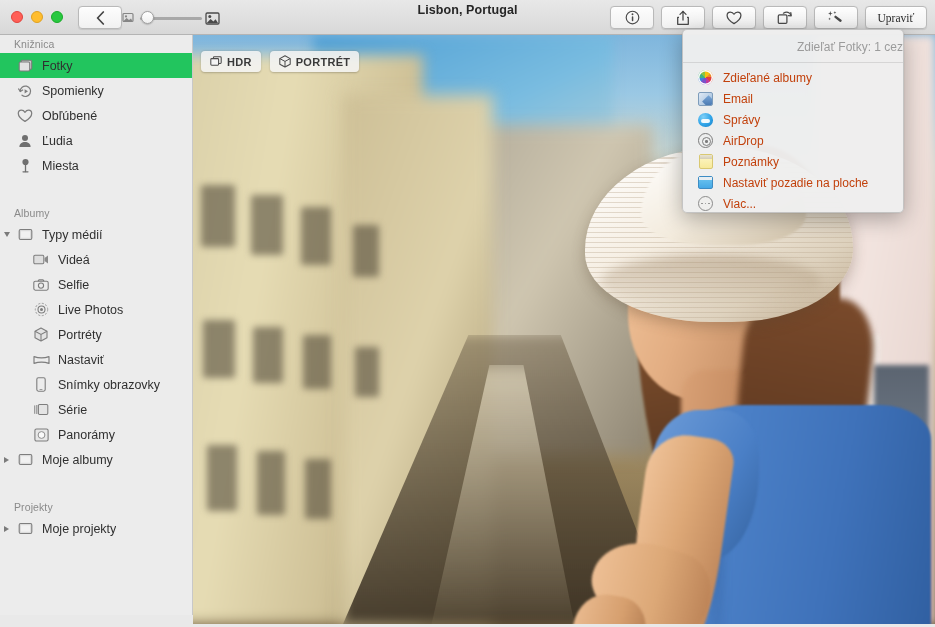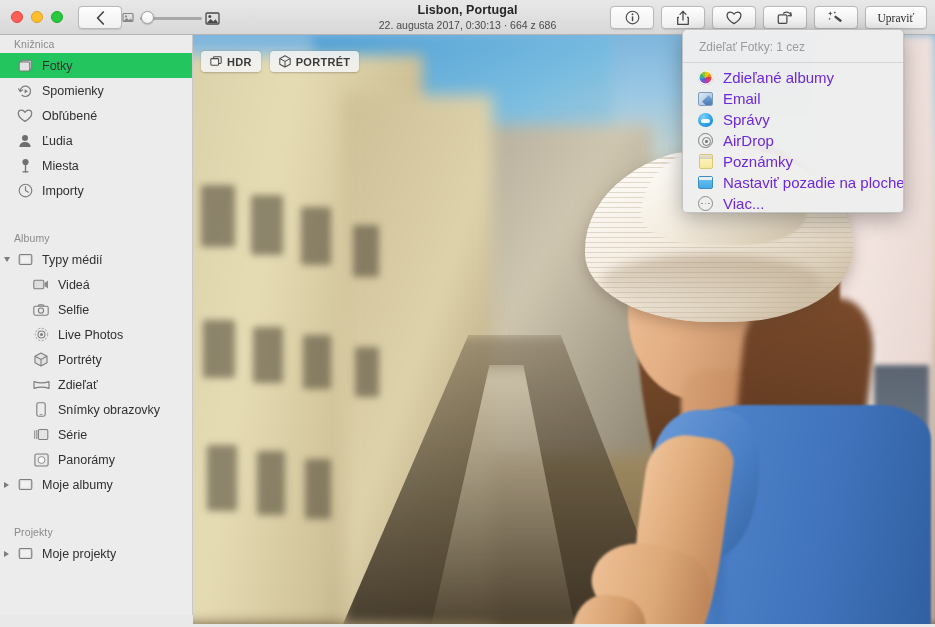--- a/index.html
+++ b/index.html
@@ -339,32 +339,33 @@
     border: .5px solid rgba(0,0,0,.18);
     border-radius: 5px;
     box-shadow: 0 6px 22px rgba(0,0,0,.30), 0 0 0 .5px rgba(0,0,0,.06);
     z-index: 60;
     padding-top: 4px;
     overflow: hidden;
   }
   .menu-title {
     font-size: 12px; color: #9b9b9b;
     padding: 6px 0 8px 16px;
+    text-align: right;
   }
   .menu-sep { height: 1px; background: rgba(0,0,0,.10); margin: 0 0 4px 0; }
   .menu-item {
     display: flex; align-items: center;
     height: 21px; padding-left: 14px; cursor: default;
   }
   .mi-icon {
     width: 17px; height: 17px; flex: 0 0 17px;
     display: flex; align-items: center; justify-content: center;
     margin-right: 9px;
   }
-  .mi-label { font-size: 15px; color: #6d28d9; white-space: nowrap; }
+  .mi-label { font-size: 12px; color: #c2410c; white-space: nowrap; }
 
   
   .ico-photos {
     width: 15px; height: 15px; border-radius: 50%;
     background:
       conic-gradient(#f4c20d 0deg 45deg, #ef8b2c 45deg 90deg, #e0403d 90deg 135deg,
                      #c0399f 135deg 180deg, #7b51c9 180deg 225deg, #3b82e0 225deg 270deg,
                      #3fb27f 270deg 315deg, #8bc53f 315deg 360deg);
     box-shadow: 0 0 0 1.5px #fafafa inset;
   }
@@ -455,21 +456,20 @@
       <div class="zs-knob"></div>
       <svg class="zs-icon-lg" width="15" height="13" viewBox="0 0 15 13">
         <rect x="1" y="1" width="13" height="11" rx="1.2" fill="none" stroke="#4a4a4a" stroke-width="1.3"></rect>
         <circle cx="4.8" cy="4.6" r="1.5" fill="#4a4a4a"></circle>
         <path d="M1.8 11 L5.6 7 L8.4 9.4 L10.6 7.2 L13 11 Z" fill="#4a4a4a"></path>
       </svg>
     </div>
 
     <div class="title-block">
       <div class="title-main">Lisbon, Portugal</div>
-      <div class="title-sub">22. augusta 2017, 0:30:13  ·  664 z 686</div>
     </div>
 
     <div class="tb-right">
 
       <div class="tb-btn">
         <svg width="15" height="15" viewBox="0 0 15 15">
           <circle cx="7.5" cy="7.5" r="6.3" fill="none" stroke="#4a4a4a" stroke-width="1.15"></circle>
           <circle cx="7.5" cy="4.3" r=".95" fill="#4a4a4a"></circle>
           <rect x="6.8" y="6.2" width="1.5" height="5.1" rx=".7" fill="#4a4a4a"></rect>
         </svg>
@@ -562,29 +562,20 @@
       <span class="si-icon">
         <svg width="11" height="15" viewBox="0 0 11 15">
           <circle cx="5.5" cy="4" r="3.1" fill="#6f6f6f"></circle>
           <path d="M5.5 7 L5.5 13.6" stroke="#6f6f6f" stroke-width="1.3" stroke-linecap="round"></path>
           <path d="M3 13.8 L8 13.8" stroke="#6f6f6f" stroke-width="1.2" stroke-linecap="round"></path>
         </svg>
       </span>
       <span class="si-label">Miesta</span>
     </div>
 
-    <div class="side-item">
-      <span class="si-icon">
-        <svg width="15" height="15" viewBox="0 0 15 15">
-          <circle cx="7.5" cy="7.5" r="6.3" fill="none" stroke="#7d7d7d" stroke-width="1.15"></circle>
-          <path d="M7.5 3.6 L7.5 7.5 L10.3 9.3" fill="none" stroke="#7d7d7d" stroke-width="1.15" stroke-linecap="round" stroke-linejoin="round"></path>
-        </svg>
-      </span>
-      <span class="si-label">Importy</span>
-    </div>
 
     <div class="side-header spaced">Albumy</div>
 
     <div class="side-item">
       <span class="disclose">
           <i class="tri open"></i>
         </span>
       <span class="si-icon">
         <svg width="15" height="13" viewBox="0 0 15 13">
           <rect x="1.2" y="1.5" width="12.6" height="10" rx="1.4" fill="#dcdcdc" stroke="#7d7d7d" stroke-width="1.1"></rect>
@@ -635,21 +626,21 @@
       </span>
       <span class="si-label">Portréty</span>
     </div>
 
     <div class="side-item indent1">
       <span class="si-icon">
         <svg width="17" height="10" viewBox="0 0 17 10">
           <path d="M1 1.6 C5.5 3.2 11.5 3.2 16 1.6 L16 8.4 C11.5 6.8 5.5 6.8 1 8.4 Z" fill="none" stroke="#7d7d7d" stroke-width="1.15" stroke-linejoin="round"></path>
         </svg>
       </span>
-      <span class="si-label">Zdieľať</span>
+      <span class="si-label">Nastaviť</span>
     </div>
 
     <div class="side-item indent1">
       <span class="si-icon">
         <svg width="10" height="15" viewBox="0 0 10 15">
           <rect x=".8" y=".8" width="8.4" height="13.4" rx="1.6" fill="#ececec" stroke="#7d7d7d" stroke-width="1.1"></rect>
           <rect x="3.4" y="12.1" width="3.2" height=".9" rx=".45" fill="#9a9a9a"></rect>
         </svg>
       </span>
       <span class="si-label">Snímky obrazovky</span>

